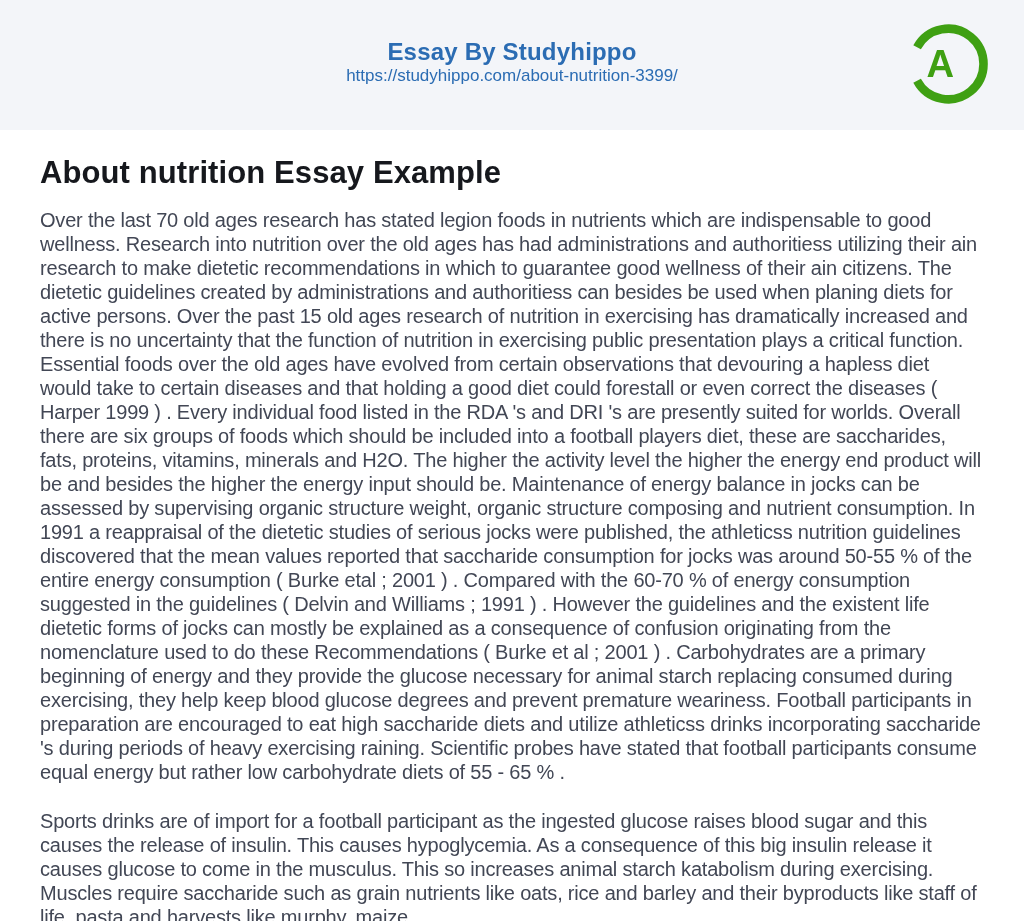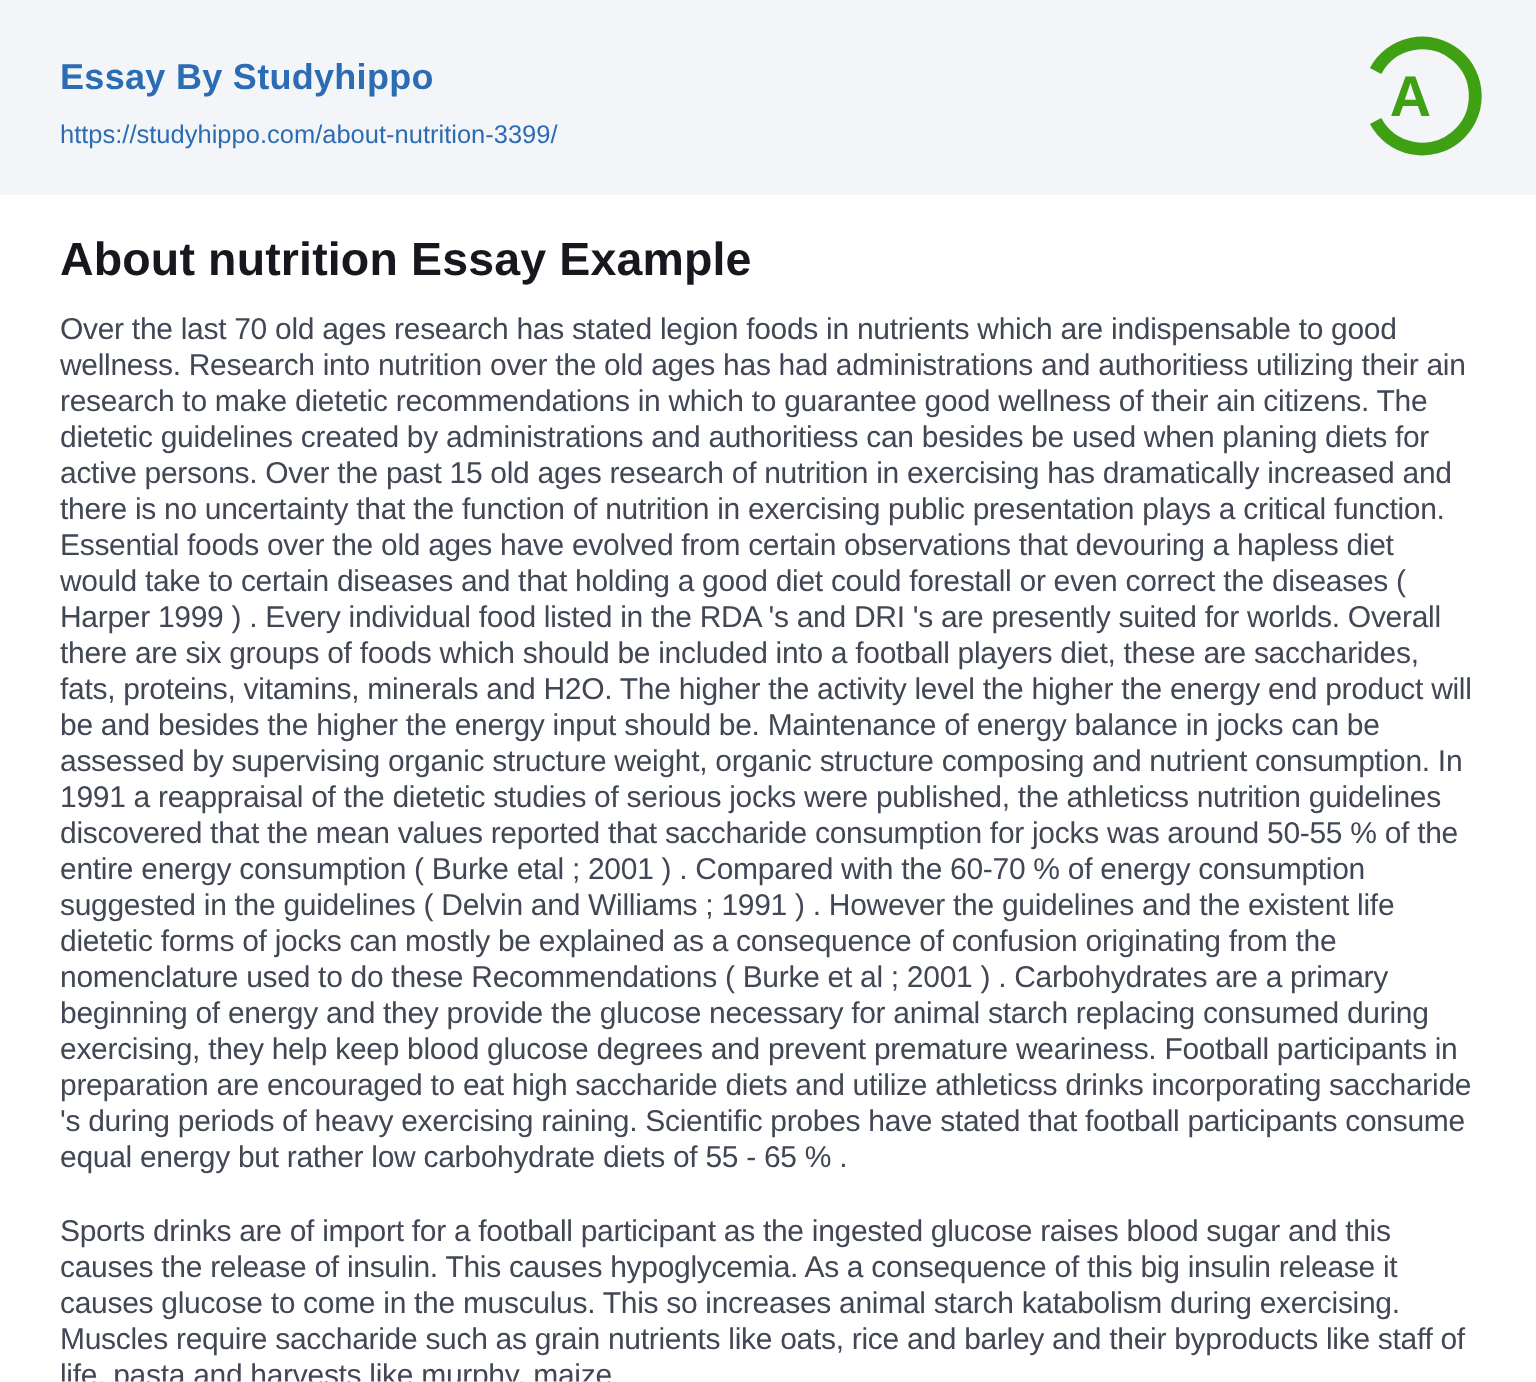--- a/index.html
+++ b/index.html
@@ -15,33 +15,33 @@
   body{
     background:var(--page-bg);
     font-family:"Liberation Sans", sans-serif;
   }
   .header{
     position:relative;
     width:100%;
     height:130px;
     background:var(--header-bg);
     padding:38px 40px 0 40px;
+    text-align:center;
   }
   .site-label{
     display:inline-block;
     font-size:24px;
     font-weight:bold;
     letter-spacing:.2px;
     color:var(--accent-blue);
     text-decoration:none;
     cursor:pointer;
   }
   .page-url{
     display:block;
-    margin-top:14px;
     font-size:17px;
     color:var(--accent-blue);
     text-decoration:none;
     cursor:pointer;
   }
   .logo{
     position:absolute;
     top:22px;
     right:36px;
     width:84px;

